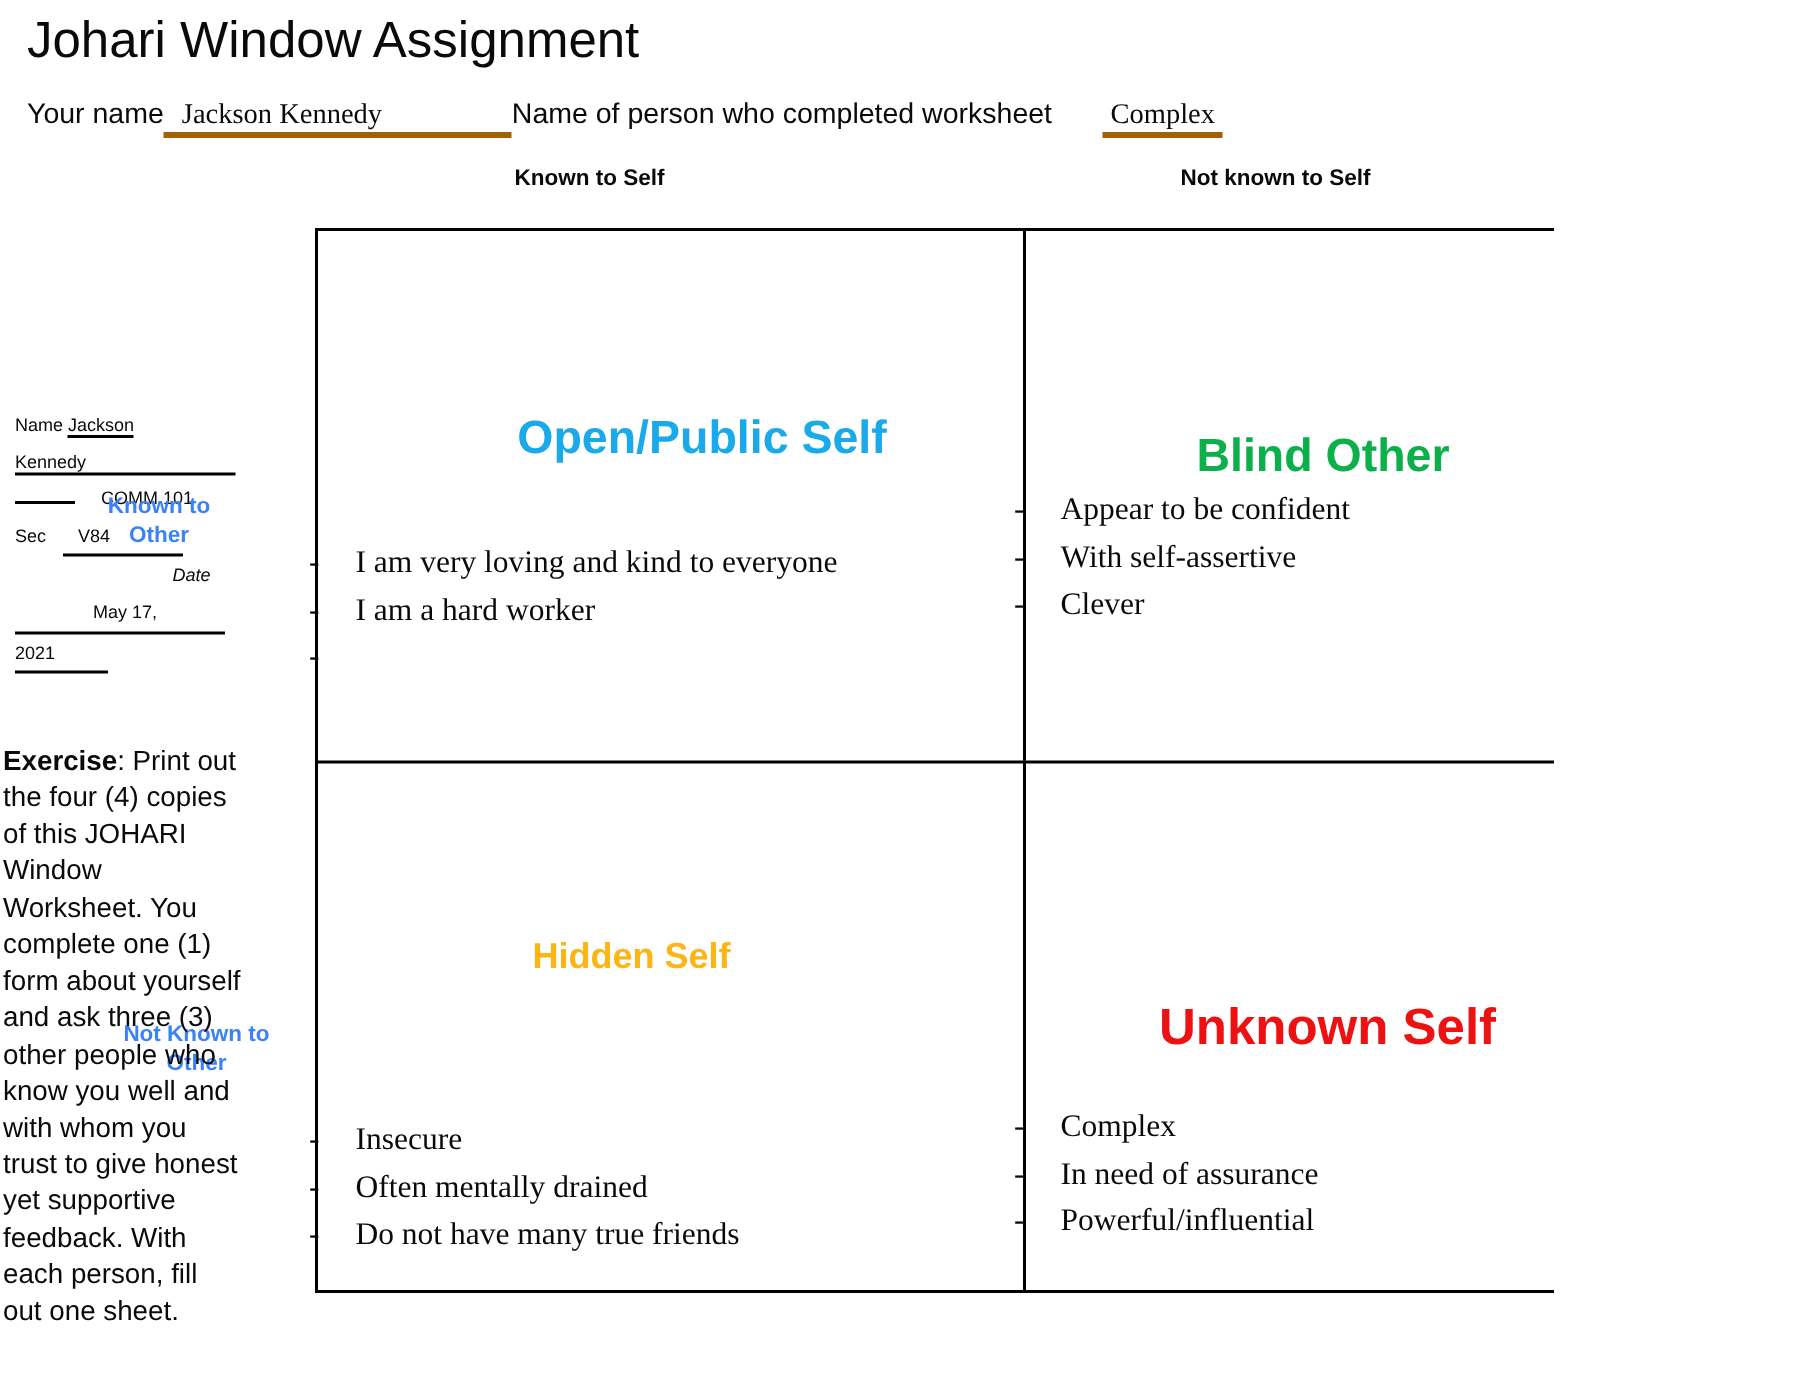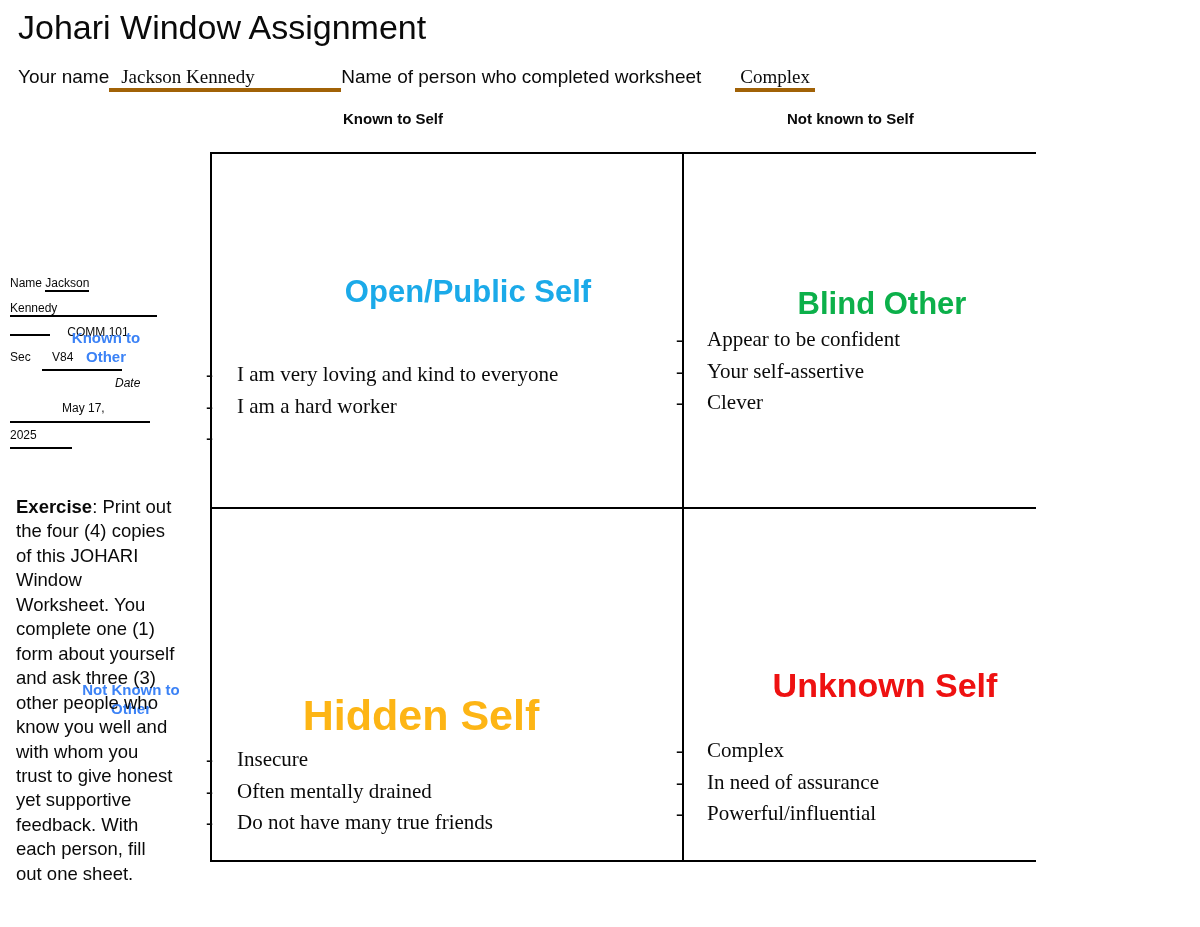--- a/index.html
+++ b/index.html
@@ -22,21 +22,21 @@
     position:absolute; left:210px; top:152px; width:941px; height:710px;
     border:2px solid #000; box-sizing:border-box;
     display:grid; grid-template-columns:470px 1fr; grid-template-rows:353px 1fr;
   }
   .cell{box-sizing:border-box;}
   .cell.right{border-left:2px solid #000;}
   .cell.bottom{border-top:2px solid #000;}
   .q-head{position:absolute; transform:translateX(-50%); font-weight:bold; white-space:nowrap;}
   #open-head{left:468px; top:274px; font-size:31px;}
   #blind-head{left:882px; top:286px; font-size:31px;}
-  #hidden-head{left:421px; top:691px; font-size:43px;}
+  #hidden-head{left:421px; top:624px; font-size:24px;}
   #unknown-head{left:885px; top:666px; font-size:34px;}
   
   .bullets{
     position:absolute; font-family:"Liberation Serif", serif; font-size:21px;
     line-height:31.5px; color:#0a0a0a;
   }
   #open-bullets{left:210px; top:359px; width:445px;}
   #blind-bullets{left:680px; top:324px; width:460px;}
   #hidden-bullets{left:210px; top:744px; width:460px;}
   #unknown-bullets{left:680px; top:735px; width:460px;}
@@ -52,21 +52,21 @@
   #course-value{margin-left:14px;}
   #sec-field{display:inline-block; width:80px; padding-left:10px; margin-left:8px; box-sizing:border-box;}
   #date-label{margin-left:105px; display:inline-block;font-style:italic;}
   #date-field{display:inline-block; width:140px; padding-left:52px; box-sizing:border-box;}
   #date-field2{display:inline-block; width:62px; box-sizing:border-box;}
   
   .row-label{position:absolute; font-weight:bold; font-size:15px; line-height:19px; text-align:center; color:#3b82f6;}
   #label-known-other{left:52px; top:328px; width:108px;}
   #label-notknown-other{left:66px; top:680px; width:130px;}
   
-  #exercise{position:absolute; left:16px; top:495px; font-size:18.5px; line-height:24.45px;}
+  #exercise{position:absolute; left:2px; top:495px; font-size:18.5px; line-height:24.45px;}
   .ex-line{white-space:nowrap;}
 </style>
 </head>
 <body>
 
 <div id="page">
 
   <div id="title">Johari Window Assignment</div>
 
   <div id="name-line">
@@ -107,21 +107,21 @@
     </div>
     </div>
   <div id="blind-bullets" class="bullets">
 
   <div class="bullet">
       <span class="dash">-</span>
       <span>Appear to be confident</span>
     </div>
       <div class="bullet">
       <span class="dash">-</span>
-      <span>Your self-assertive</span>
+      <span>With self-assertive</span>
     </div>
       <div class="bullet">
       <span class="dash">-</span>
       <span>Clever</span>
     </div>
     </div>
   <div id="hidden-bullets" class="bullets">
 
   <div class="bullet">
       <span class="dash">-</span>
@@ -168,21 +168,21 @@
       <span>Sec</span>
       <span id="sec-field" class="u">V84</span>
     </div>
     <div class="row">
       <span id="date-label">Date</span>
     </div>
     <div class="row">
       <span id="date-field" class="u">May 17,</span>
     </div>
     <div class="row">
-      <span id="date-field2" class="u">2025</span>
+      <span id="date-field2" class="u">2021</span>
     </div>
   </div>
 
   <div id="label-known-other" class="row-label">
     <div>Known to</div>
     <div>Other</div>
   </div>
   <div id="label-notknown-other" class="row-label">
     <div>Not Known to</div>
     <div>Other</div>

